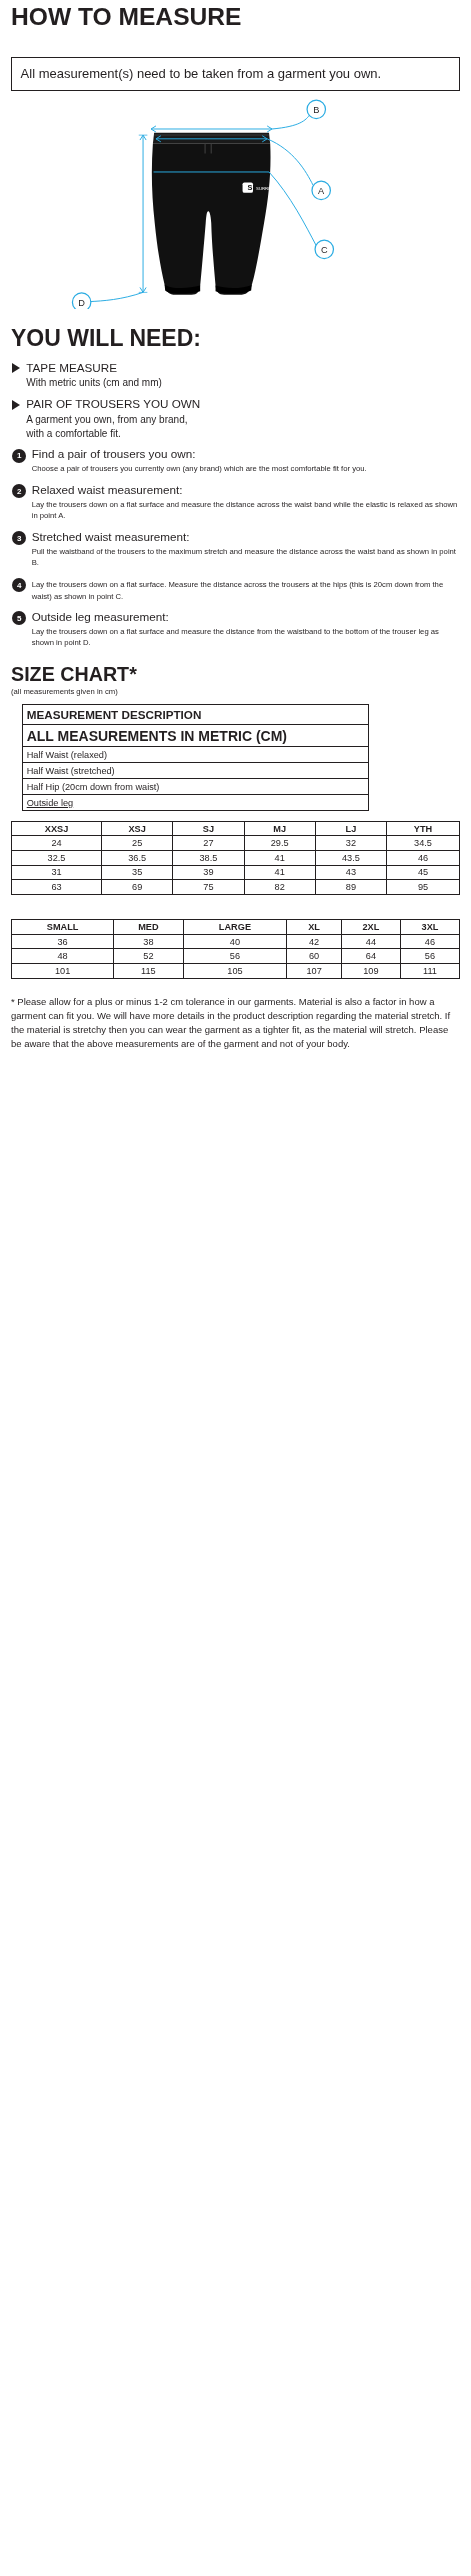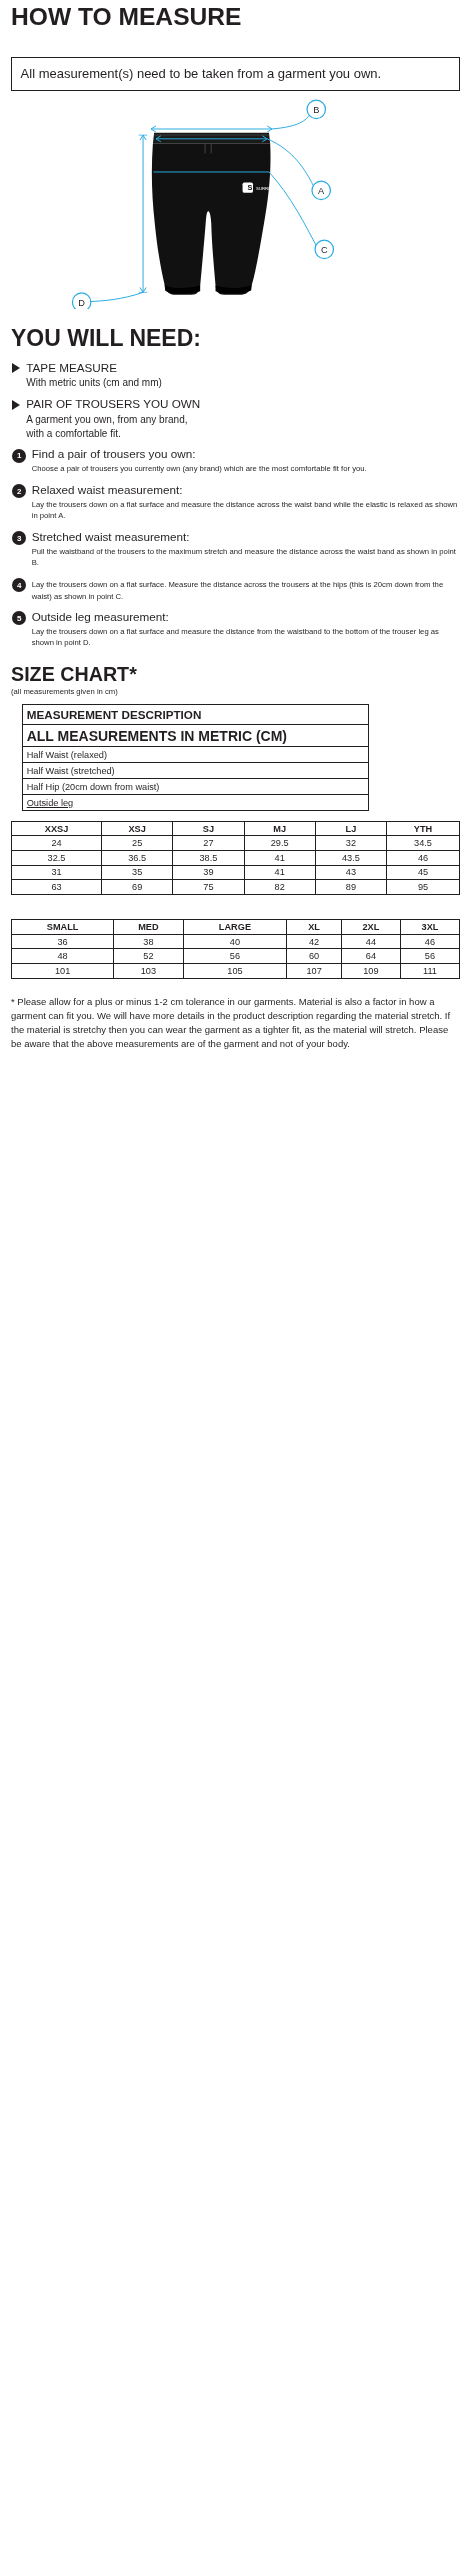--- a/index.html
+++ b/index.html
@@ -377,21 +377,21 @@
       <tr>
         <td>48</td>
         <td>52</td>
         <td>56</td>
         <td>60</td>
         <td>64</td>
         <td>56</td>
       </tr>
       <tr>
         <td>101</td>
-        <td>103</td>
+        <td>115</td>
         <td>105</td>
         <td>107</td>
         <td>109</td>
         <td>111</td>
       </tr>
     </tbody>
   </table>
 
   <div class="footnote">* Please allow for a plus or minus 1-2 cm tolerance in our garments. Material is also a factor in how a garment can fit you. We will have more details in the product description regarding the material stretch. If the material is stretchy then you can wear the garment as a tighter fit, as the material will stretch.  Please be aware that the above measurements are of the garment and not of your body.</div>
 

